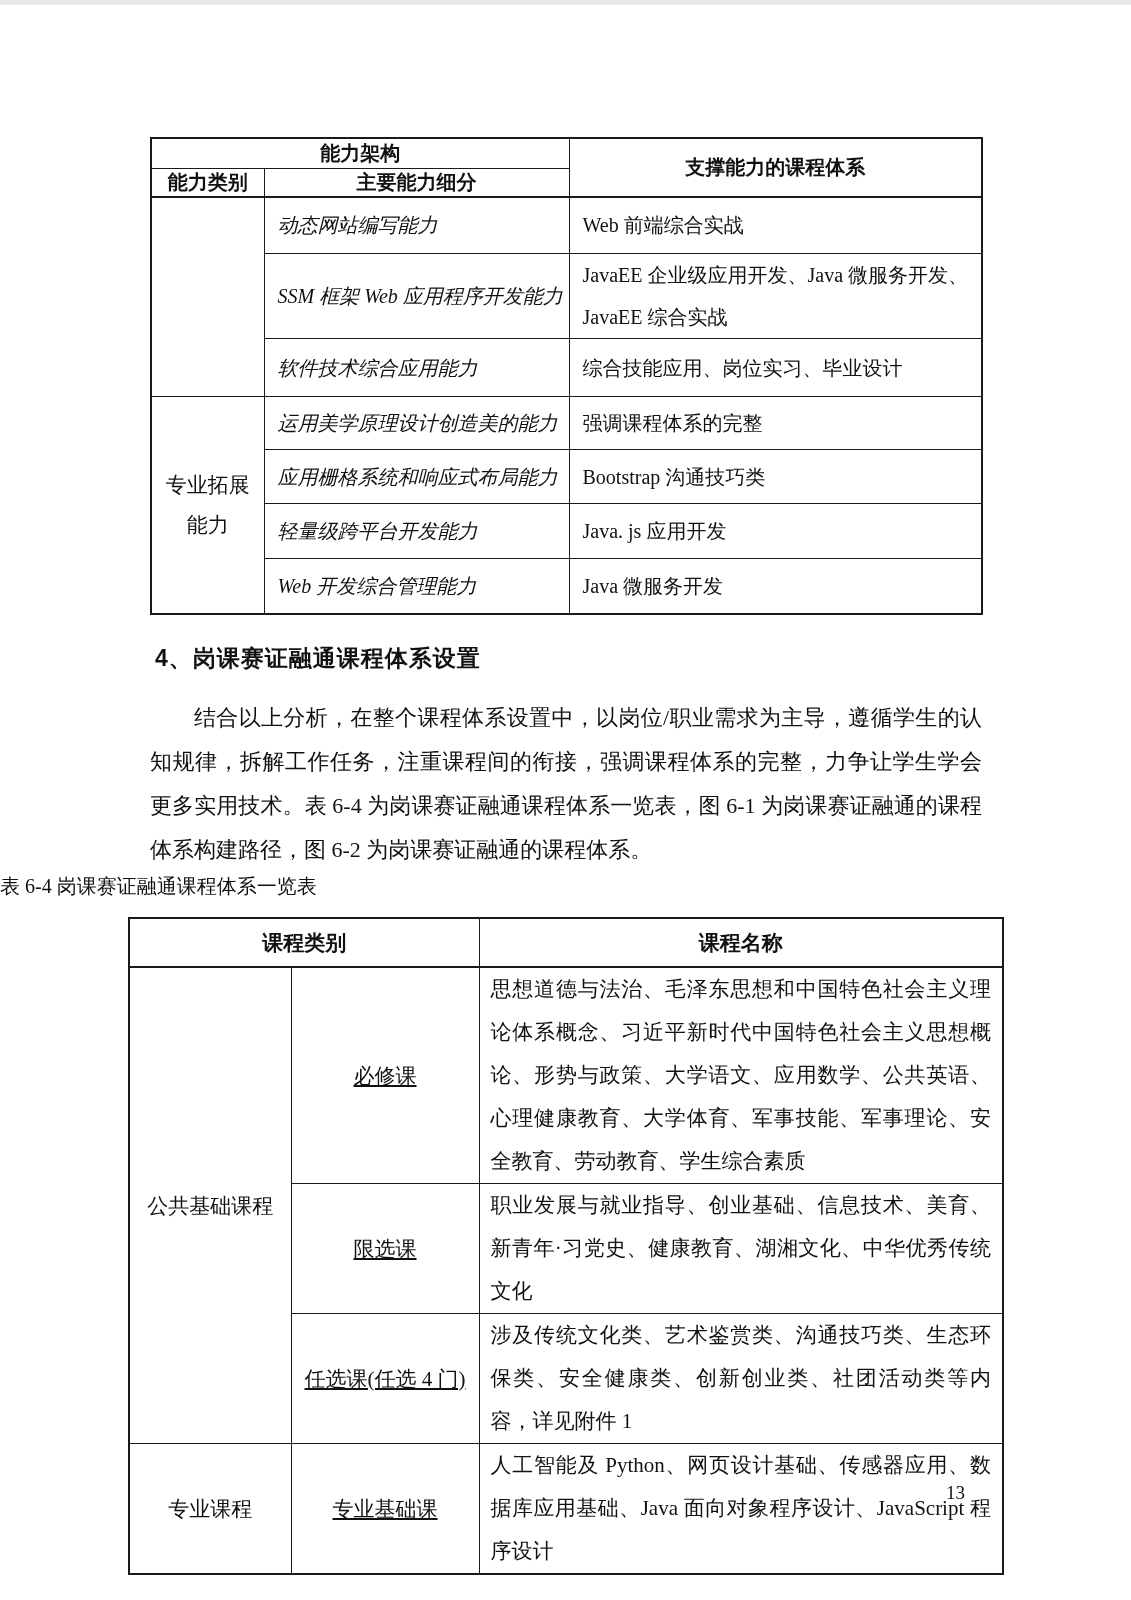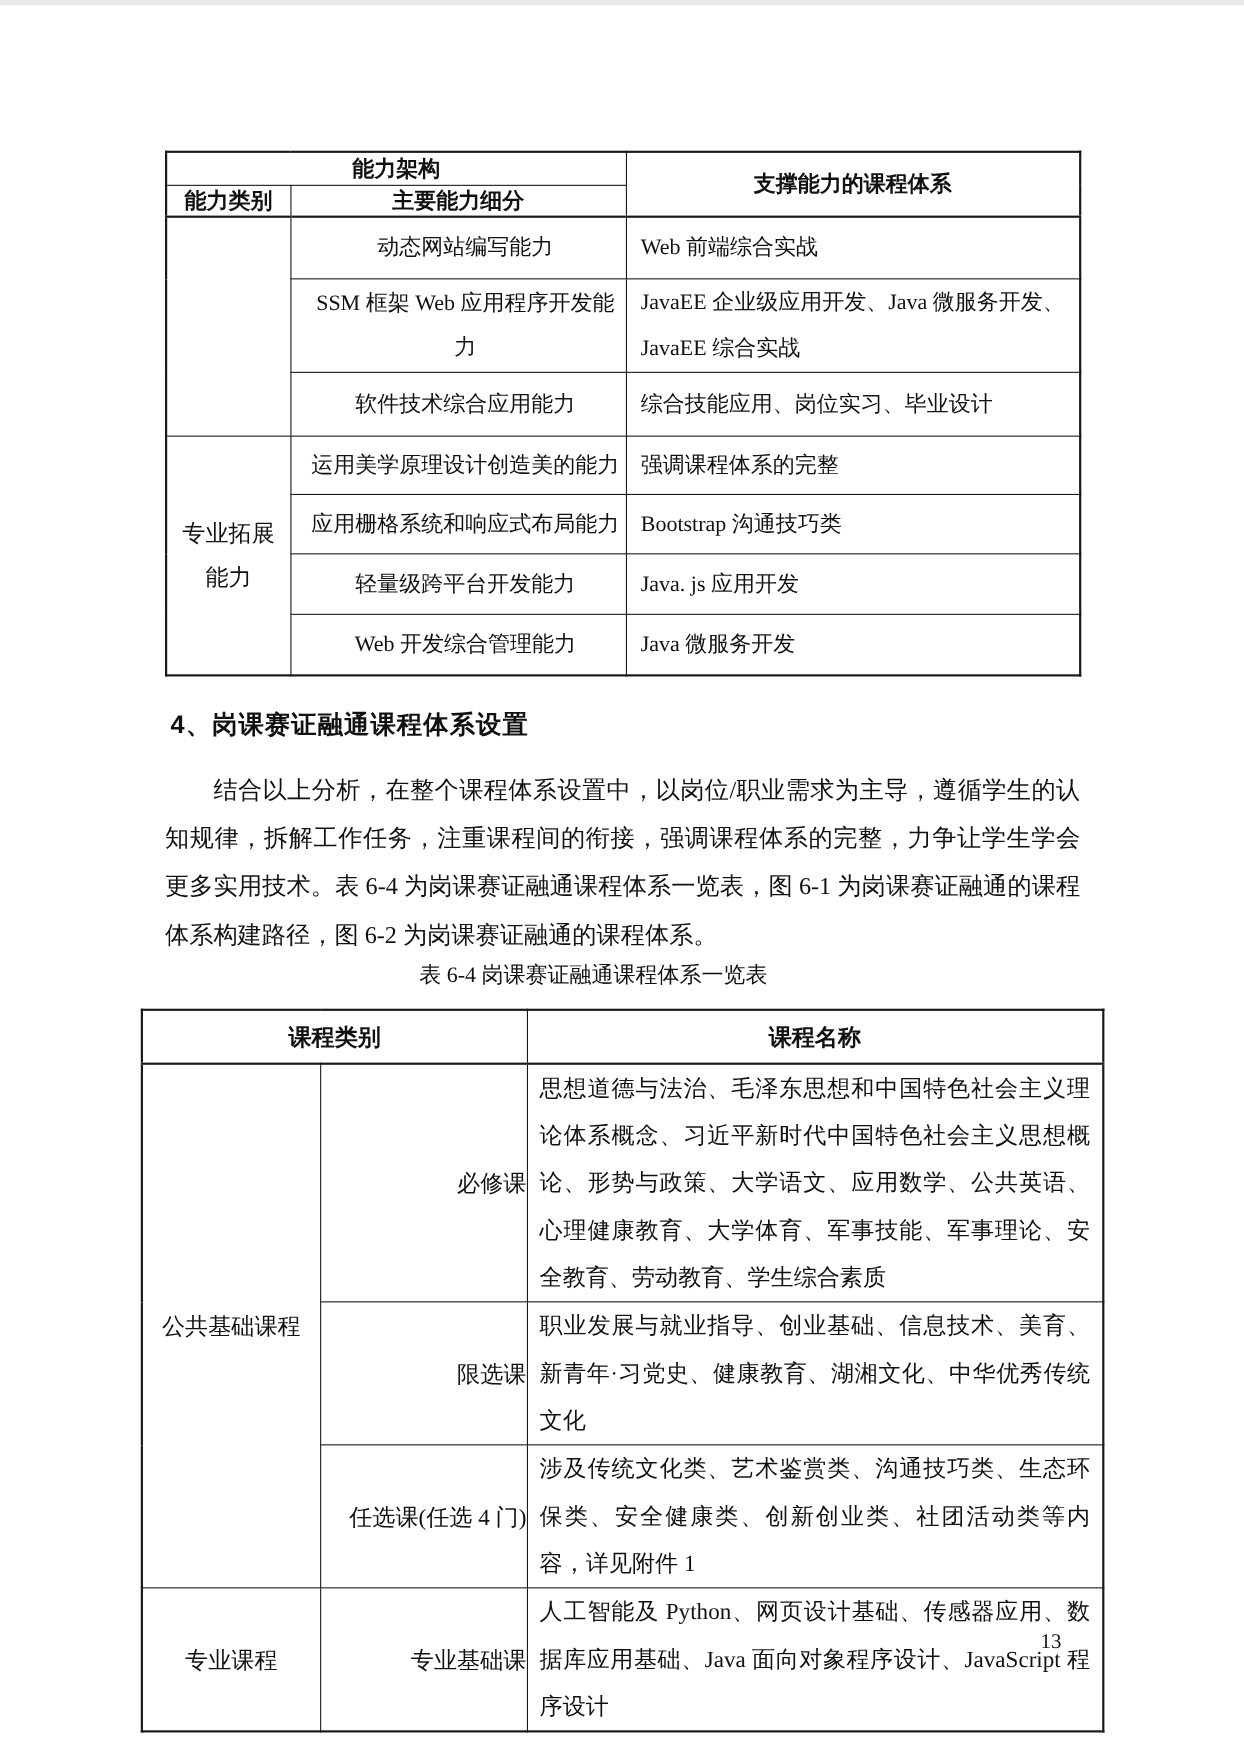--- a/index.html
+++ b/index.html
@@ -38,21 +38,21 @@
 
   
   #ability-table { left: 150px; top: 132px; width: 831px; }
   #ability-table td { font-size: 20px; }
   #ability-table .cat-cell {
     text-align: center;
     white-space: pre-line;
     line-height: 40px;
     font-size: 21px;
   }
-  #ability-table .ability-cell { padding-left: 13px; text-align: center; line-height: 40px; }
+  #ability-table .ability-cell { padding-left: 13px; text-align: left; line-height: 40px; font-style: italic; }
   #ability-table .courses-cell { padding-left: 13px; padding-right: 8px; text-align: left; line-height: 42px; }
 
   
   .section-heading {
     position: absolute;
     left: 155px;
     top: 638px;
     font-family: "Liberation Sans", "DejaVu Sans", sans-serif;
     font-weight: bold;
     font-size: 23px;
@@ -68,29 +68,29 @@
     text-align: justify;
     text-indent: 2em;
   }
 
   
   .table-caption {
     position: absolute;
     left: 0;
     top: 868px;
     width: 1079px;
-    text-align: center;
+    text-align: left;
     font-size: 20px;
   }
 
   
   #course-table { left: 128px; top: 912px; width: 874px; }
   #course-table td { font-size: 21px; }
   #course-table .cat-cell { text-align: center; }
-  #course-table .type-cell { text-align: right; }
+  #course-table .type-cell { text-align: center; text-decoration: underline; }
   #course-table .courses-cell {
     padding-left: 11px;
     padding-right: 11px;
     text-align: justify;
     line-height: 43px;
   }
 
   
   .page-number {
     position: absolute;

